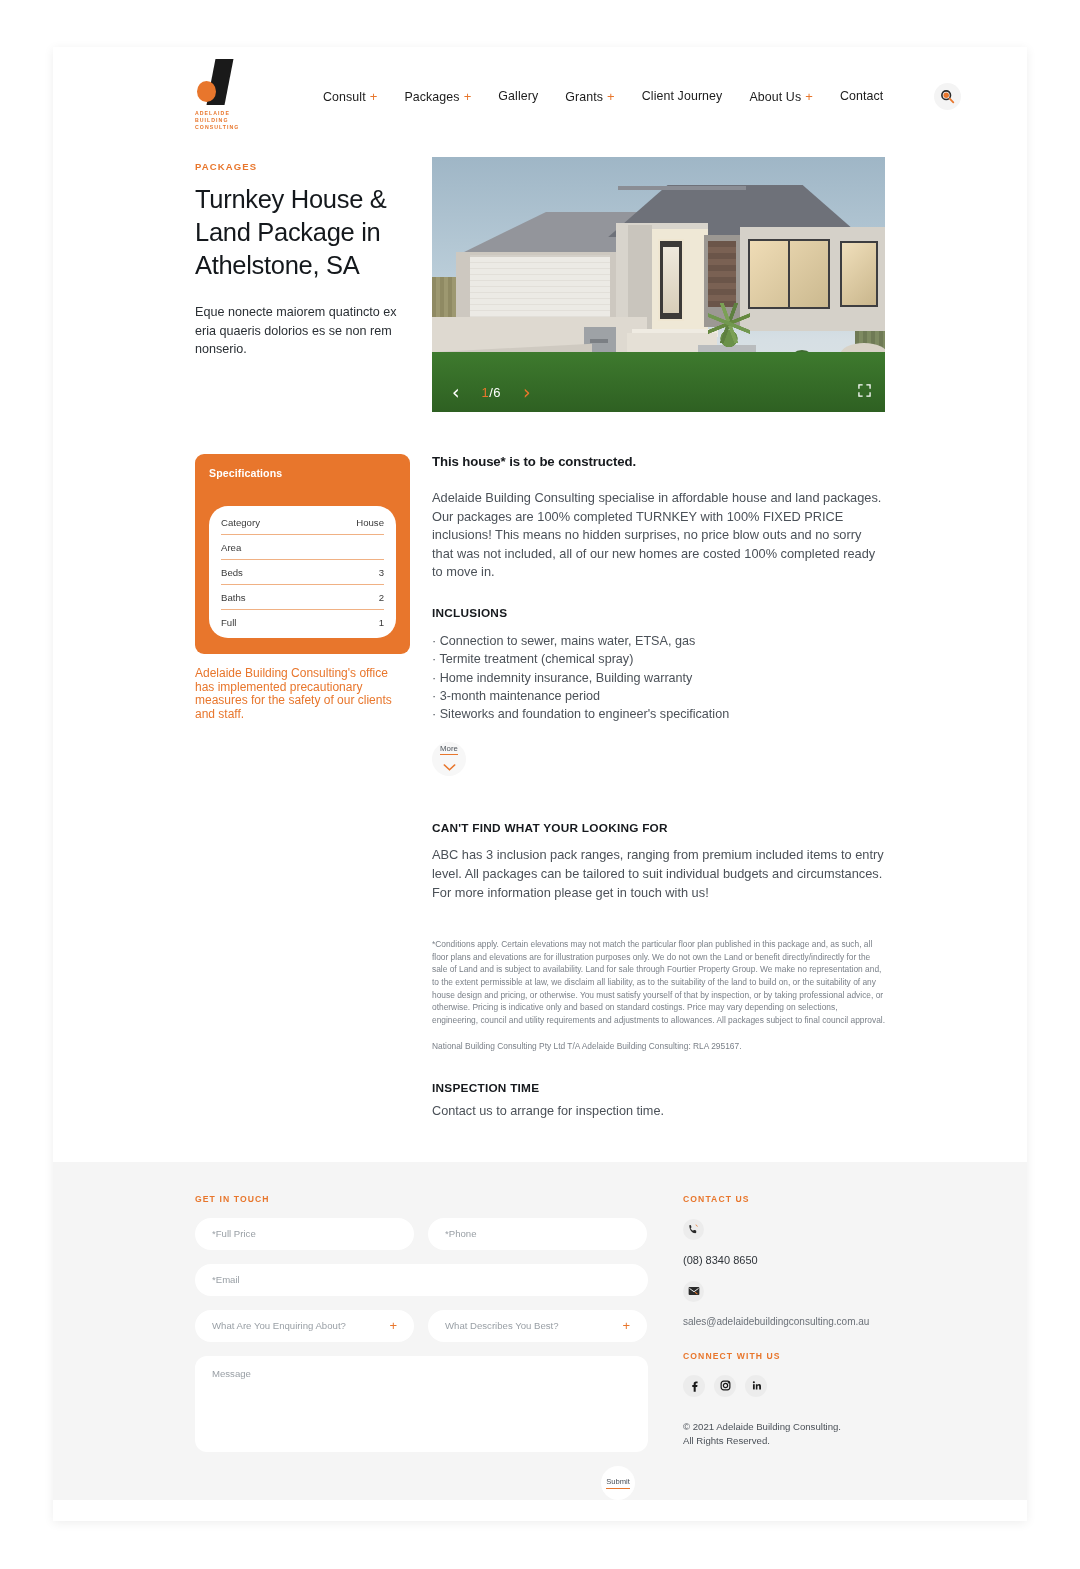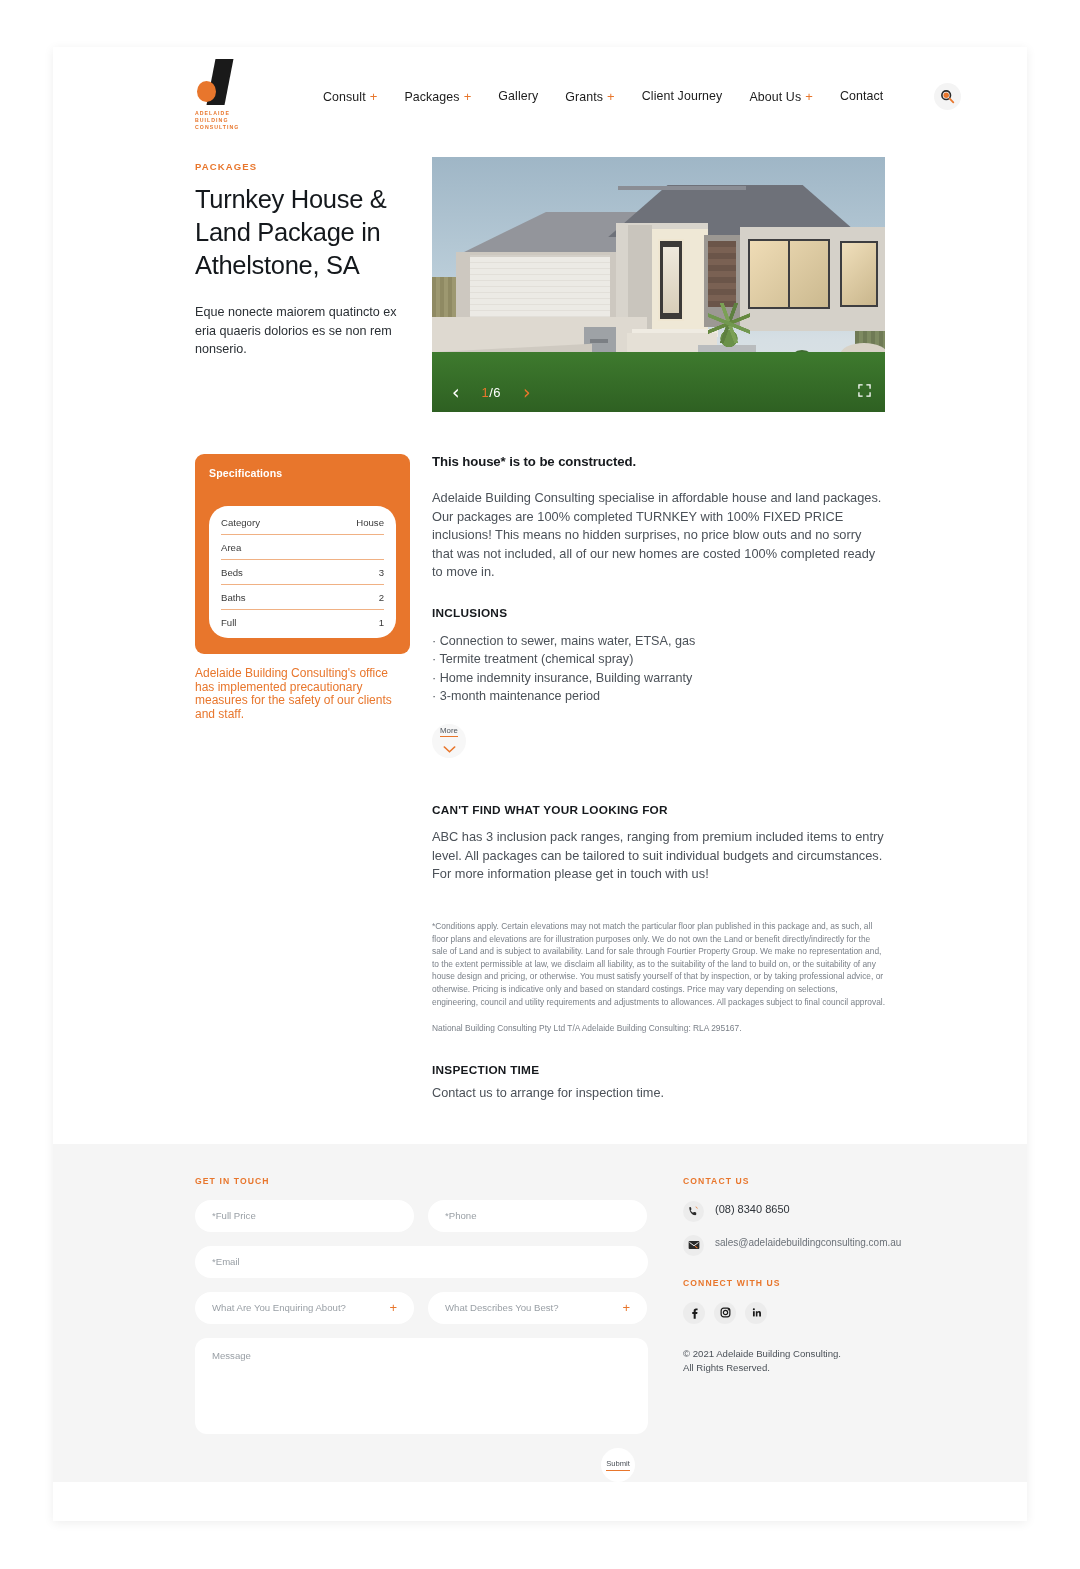--- a/index.html
+++ b/index.html
@@ -383,21 +383,21 @@
     display: flex; align-items: center; justify-content: center;
     cursor: pointer;
   }
   .submit-label {
     font-size: 7.6px;
     color: #4b5158;
     border-bottom: 1.4px solid #E8762C;
     padding-bottom: 2px;
   }
 
-  .contact-row { display: flex; align-items: flex-start; gap: 11px; margin-bottom: 12px; }
+  .contact-row { display: flex; align-items: flex-start; gap: 11px; margin-bottom: 12px; flex-direction: column; }
   .contact-ico {
     width: 21px; height: 21px;
     border-radius: 50%;
     background: #ececec;
     display: flex; align-items: center; justify-content: center;
     flex: 0 0 auto;
     margin-top: 1px;
   }
   .contact-text { font-size: 11px; line-height: 15px; color: #2f343a; padding-top: 2px; }
   .contact-text.muted { font-size: 10px; line-height: 14px; color: #6b7178; }
@@ -557,20 +557,21 @@
     <div class="col-right">
       <p class="lede">This house* is to be constructed.</p>
       <p class="body-copy">Adelaide Building Consulting specialise in affordable house and land packages. Our packages are 100% completed TURNKEY with 100% FIXED PRICE inclusions! This means no hidden surprises, no price blow outs and no sorry that was not included, all of our new homes are costed 100% completed ready to move in.</p>
 
       <h2 class="section-head">INCLUSIONS</h2>
       <ul class="bullet-list">
         <li>· Connection to sewer, mains water, ETSA, gas</li>
         <li>· Termite treatment (chemical spray)</li>
         <li>· Home indemnity insurance, Building warranty</li>
         <li>· 3-month maintenance period</li>
+        <li>· Siteworks and foundation to engineer's specification</li>
       </ul>
 
       <div class="more-btn">
         <span class="more-label">More</span>
         <span class="more-chev">
           <svg width="13" height="7" viewBox="0 0 14 8">
             <path d="M1 1l6 5.5L13 1" fill="none" stroke="#E8762C" stroke-width="1.6" stroke-linecap="round"></path>
           </svg>
         </span>
       </div>

